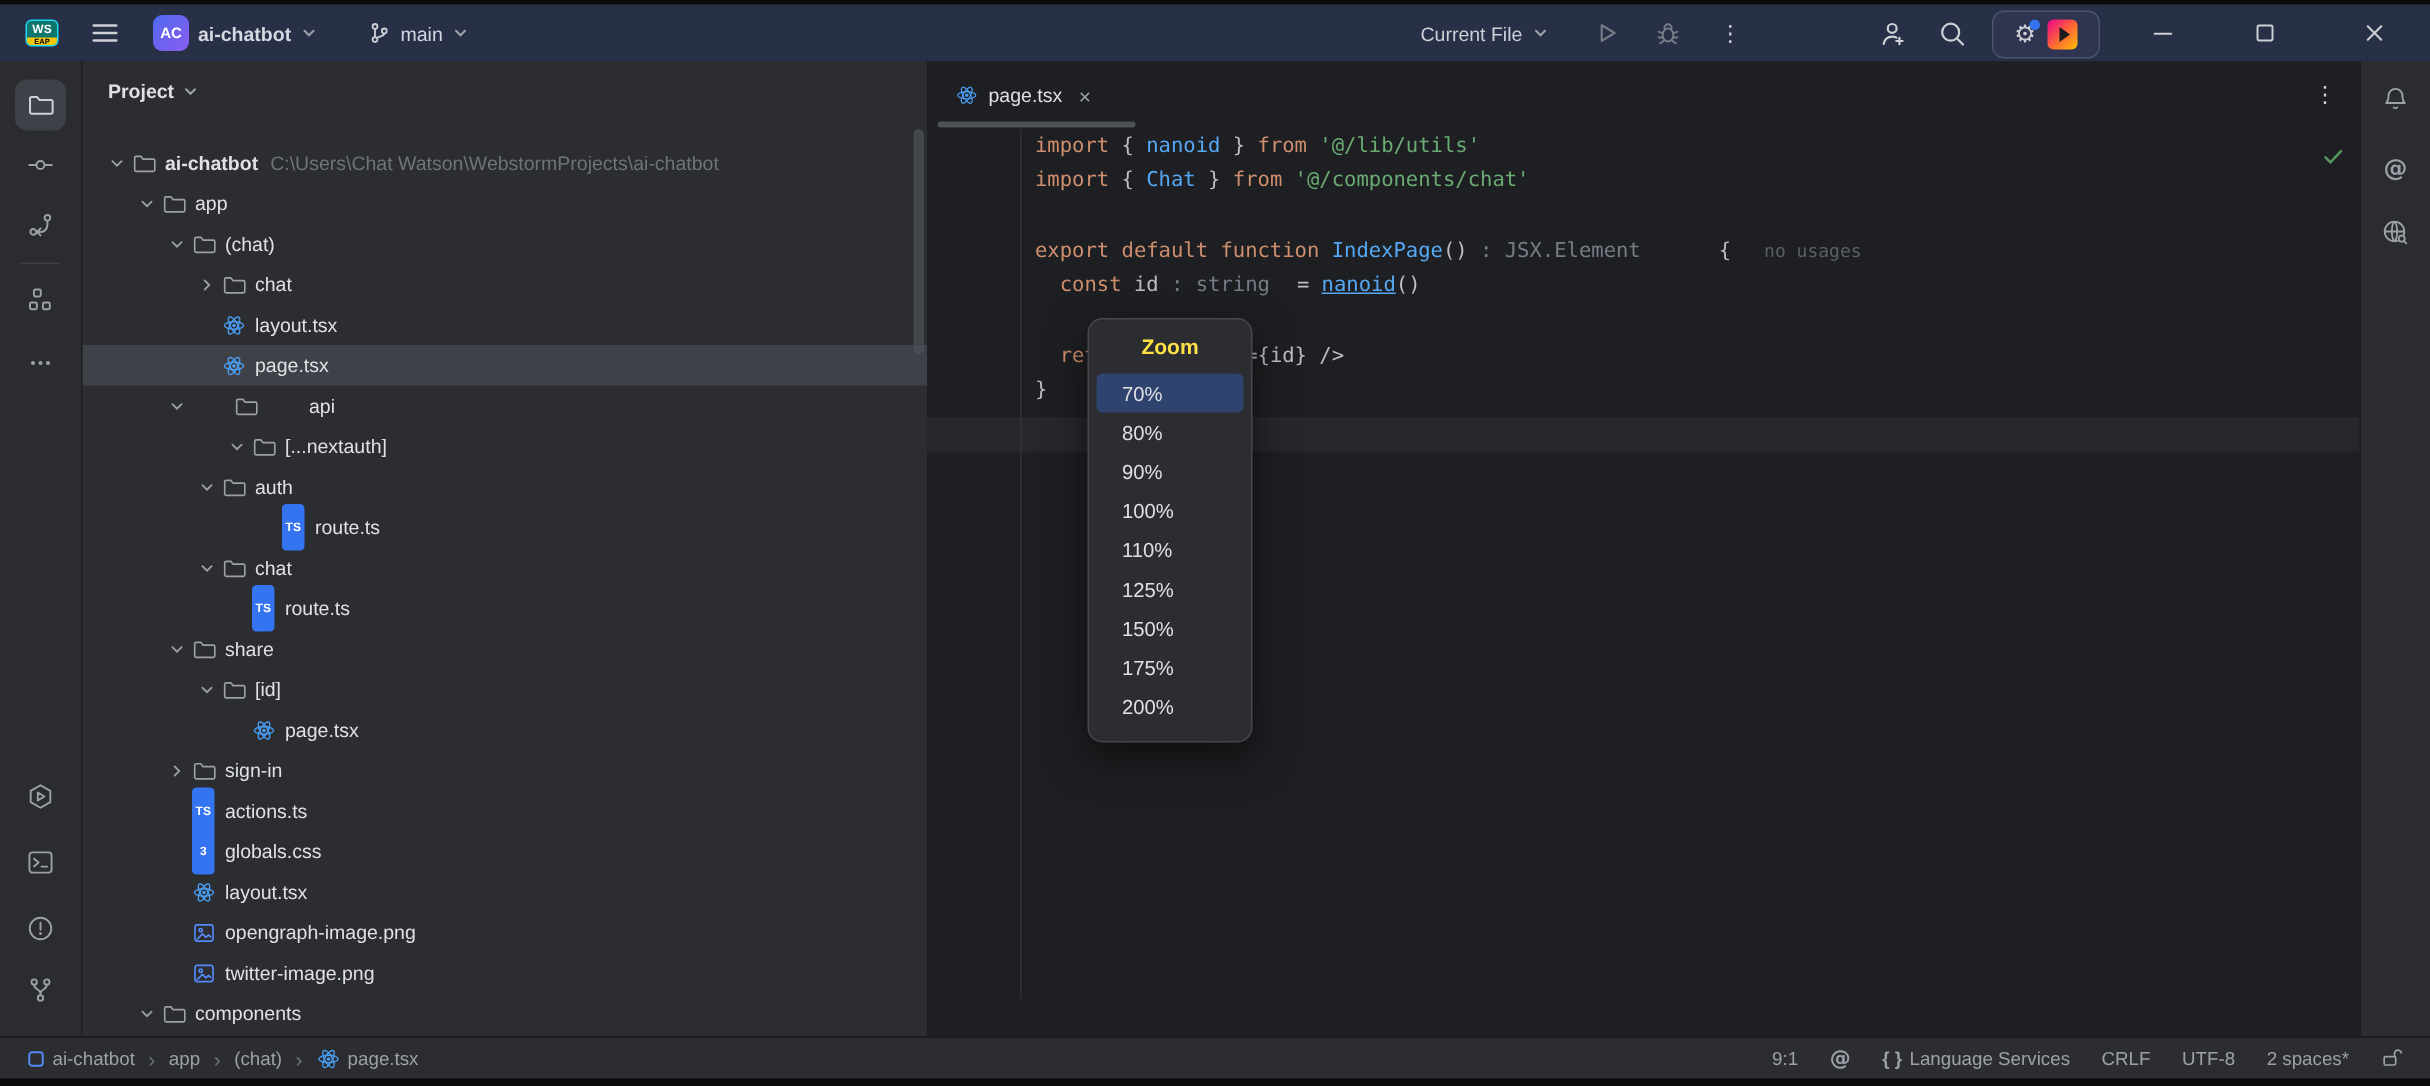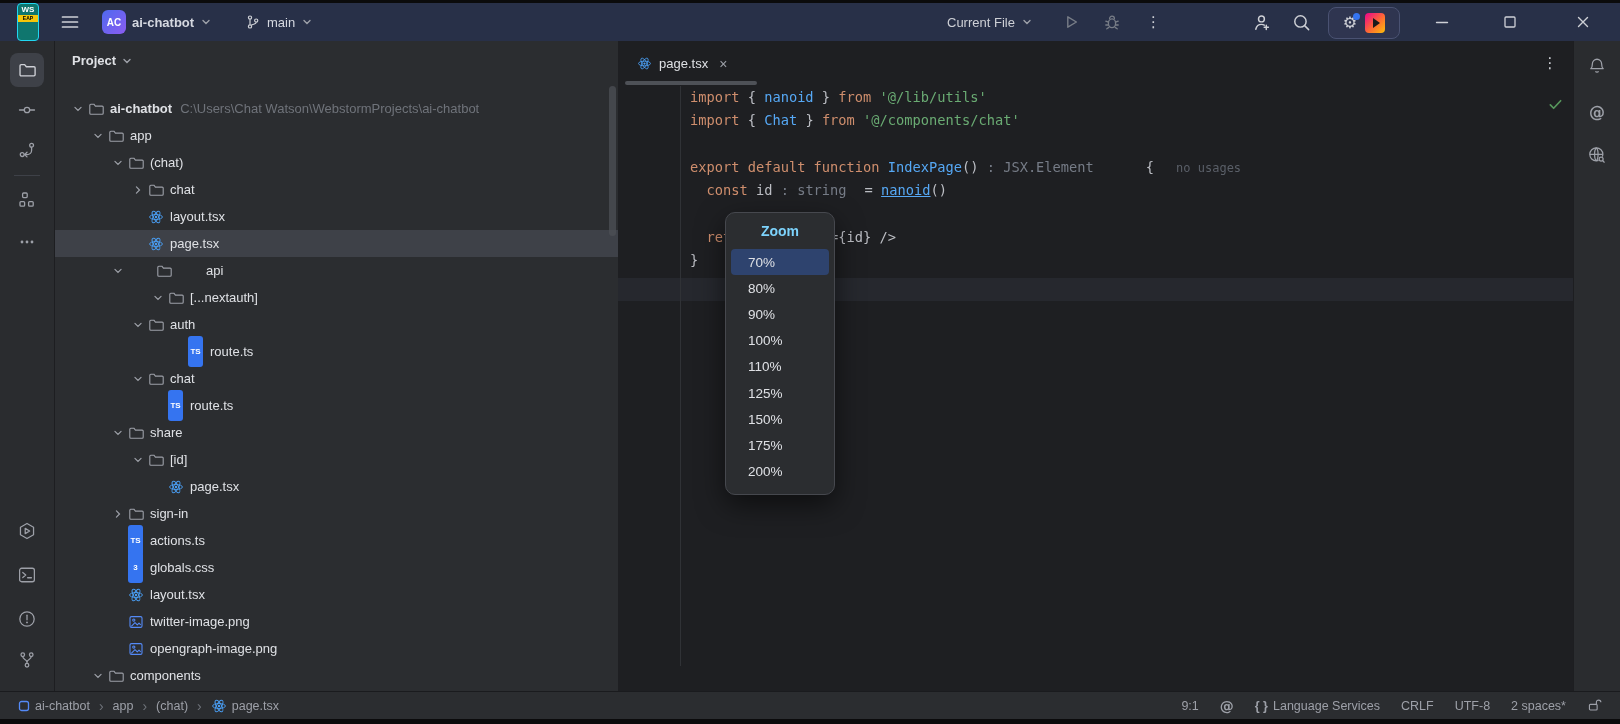--- a/index.html
+++ b/index.html
@@ -4,21 +4,21 @@
 <style>
   html,body{margin:0;padding:0;background:#000;}
   #window{position:relative;width:1620px;height:724px;background:#1E1F22;overflow:hidden;
           font-family:"Liberation Sans",sans-serif;-webkit-font-smoothing:antialiased;}
   .abs{position:absolute;}
   svg{display:block;}
   
   #top-black{left:0;top:0;width:1620px;height:3px;background:#0b0b0c;}
   #titlebar{left:0;top:3px;width:1620px;height:38px;background:#283048;}
   .tb-item{position:absolute;top:0;height:38px;display:flex;align-items:center;color:#D5D8E0;font-size:13px;gap:6px;}
-  #ws-logo{width:22px;height:38px;border-radius:4px;background:#0f766e;border:1px solid #21D7F2;box-sizing:border-box;
+  #ws-logo{width:22px;height:18px;border-radius:4px;background:#0f766e;border:1px solid #21D7F2;box-sizing:border-box;
            display:flex;flex-direction:column;align-items:center;justify-content:flex-start;overflow:hidden;}
   #ws-logo .ws-t{color:#fff;font-size:8px;font-weight:bold;line-height:11px;letter-spacing:0;}
   #ws-logo .ws-e{background:#F5C60A;color:#000;font-size:5px;font-weight:bold;line-height:7px;width:100%;text-align:center;}
   .avatar{width:24px;height:24px;border-radius:6px;background:linear-gradient(135deg,#4E6AF0,#8B5CF0);
           color:#fff;font-size:10px;font-weight:bold;display:flex;align-items:center;justify-content:center;}
   .chip{position:absolute;top:4px;left:1328px;width:70px;height:30px;border:1px solid #4A5272;border-radius:8px;
         background:#2F3550;display:flex;align-items:center;justify-content:center;gap:8px;}
   .gear{font-size:16px;color:#CED0D6;line-height:1;position:relative;font-family:"DejaVu Sans",sans-serif;}
   .gear .dot{position:absolute;right:-3px;top:-2px;width:7px;height:7px;border-radius:50%;background:#3574F0;}
   .ai-logo{width:20px;height:20px;border-radius:4px;background:linear-gradient(135deg,#F0157E 10%,#FE6C32 55%,#FDB60D 95%);
@@ -57,21 +57,21 @@
   .k{color:#CF8E6D;} .n{color:#56A8F5;} .s{color:#6AAB73;} .p{color:#BCBEC4;}
   .i{color:#767C87;} .h{color:#5A5F68;font-size:12px;} .u{color:#56A8F5;text-decoration:underline;}
   #cur-line{position:absolute;left:0;top:237px;width:955px;height:23px;background:#26282E;}
   
   #right-strip{left:1573px;top:41px;width:47px;height:650px;background:#2A2C2F;border-left:1px solid #1D1E21;box-sizing:border-box;}
   .rs-ic{position:absolute;left:50%;transform:translate(-50%,-50%);color:#9DA0A8;}
   .at-glyph{font-family:"DejaVu Sans",sans-serif;font-size:16px;font-weight:600;color:#9DA0A8;}
   
   #zoom-popup{left:725px;top:212px;width:110px;height:283px;background:#2B2D30;border:1px solid #46484E;border-radius:10px;
               box-shadow:0 10px 28px rgba(0,0,0,.55);z-index:50;box-sizing:border-box;}
-  #zoom-title{height:36px;display:flex;align-items:center;justify-content:center;color:#7dd3fc;font-size:14px;font-weight:600;}
+  #zoom-title{height:36px;display:flex;align-items:center;justify-content:center;color:#fde047;font-size:14px;font-weight:600;}
   .zopt{height:26.2px;display:flex;align-items:center;padding-left:17px;margin:0 5px;border-radius:4px;color:#DFE1E5;font-size:13.5px;}
   .zopt.zsel{background:#2E436E;}
   
   #statusbar{left:0;top:691px;width:1620px;height:28px;background:#2B2D30;border-top:1px solid #1A1B1E;box-sizing:border-box;
              display:flex;align-items:center;color:#9DA0A8;font-size:12.5px;}
   #breadcrumbs{display:flex;align-items:center;gap:9px;margin-left:18px;}
   .bc-sep{color:#6F737A;font-size:14px;line-height:1;}
   #sb-right{position:absolute;right:18px;top:0;height:27px;display:flex;align-items:center;gap:21px;}
   .sb-item{display:flex;align-items:center;gap:5px;}
   #bottom-black{left:0;top:719px;width:1620px;height:5px;background:#0b0b0c;}
@@ -465,32 +465,32 @@
         </div>
         <div class="trow" style="padding-left: 53px;">
           <span class="tspace"></span>
           <span class="ticon">
             <svg width="16" height="16" viewBox="0 0 16 16" fill="none" stroke="#548AF7" stroke-width="1.1">
               <rect x="2" y="2.6" width="12" height="10.8" rx="1.5"></rect>
               <circle cx="5.8" cy="6.1" r="1.1"></circle>
               <path d="M3.3 12.3 7 8.6l2.3 2.3 1.7-1.7 1.7 1.7" stroke-linejoin="round"></path>
             </svg>
           </span>
-          <span class="tlabel">twitter-image.png</span>
+          <span class="tlabel">opengraph-image.png</span>
         </div>
         <div class="trow" style="padding-left: 53px;">
           <span class="tspace"></span>
           <span class="ticon">
             <svg width="16" height="16" viewBox="0 0 16 16" fill="none" stroke="#548AF7" stroke-width="1.1">
               <rect x="2" y="2.6" width="12" height="10.8" rx="1.5"></rect>
               <circle cx="5.8" cy="6.1" r="1.1"></circle>
               <path d="M3.3 12.3 7 8.6l2.3 2.3 1.7-1.7 1.7 1.7" stroke-linejoin="round"></path>
             </svg>
           </span>
-          <span class="tlabel">opengraph-image.png</span>
+          <span class="tlabel">twitter-image.png</span>
         </div>
         <div class="trow" style="padding-left: 33px;">
           <span class="tchev">
             <svg width="14" height="14" viewBox="0 0 16 16" fill="none" stroke="#9DA0A8" stroke-width="1.4" stroke-linecap="round">
               <path d="M4.5 6.2 8 9.7l3.5-3.5"></path>
             </svg>
           </span>
           <span class="ticon">
             <svg width="16" height="16" viewBox="0 0 16 16" fill="none" stroke="#9DA0A8" stroke-width="1.1" stroke-linejoin="round">
               <path d="M1.8 4.2c0-.6.4-1 1-1h3.1l1.5 1.9h6.8c.6 0 1 .4 1 1v6.1c0 .6-.4 1-1 1H2.8c-.6 0-1-.4-1-1z"></path>

